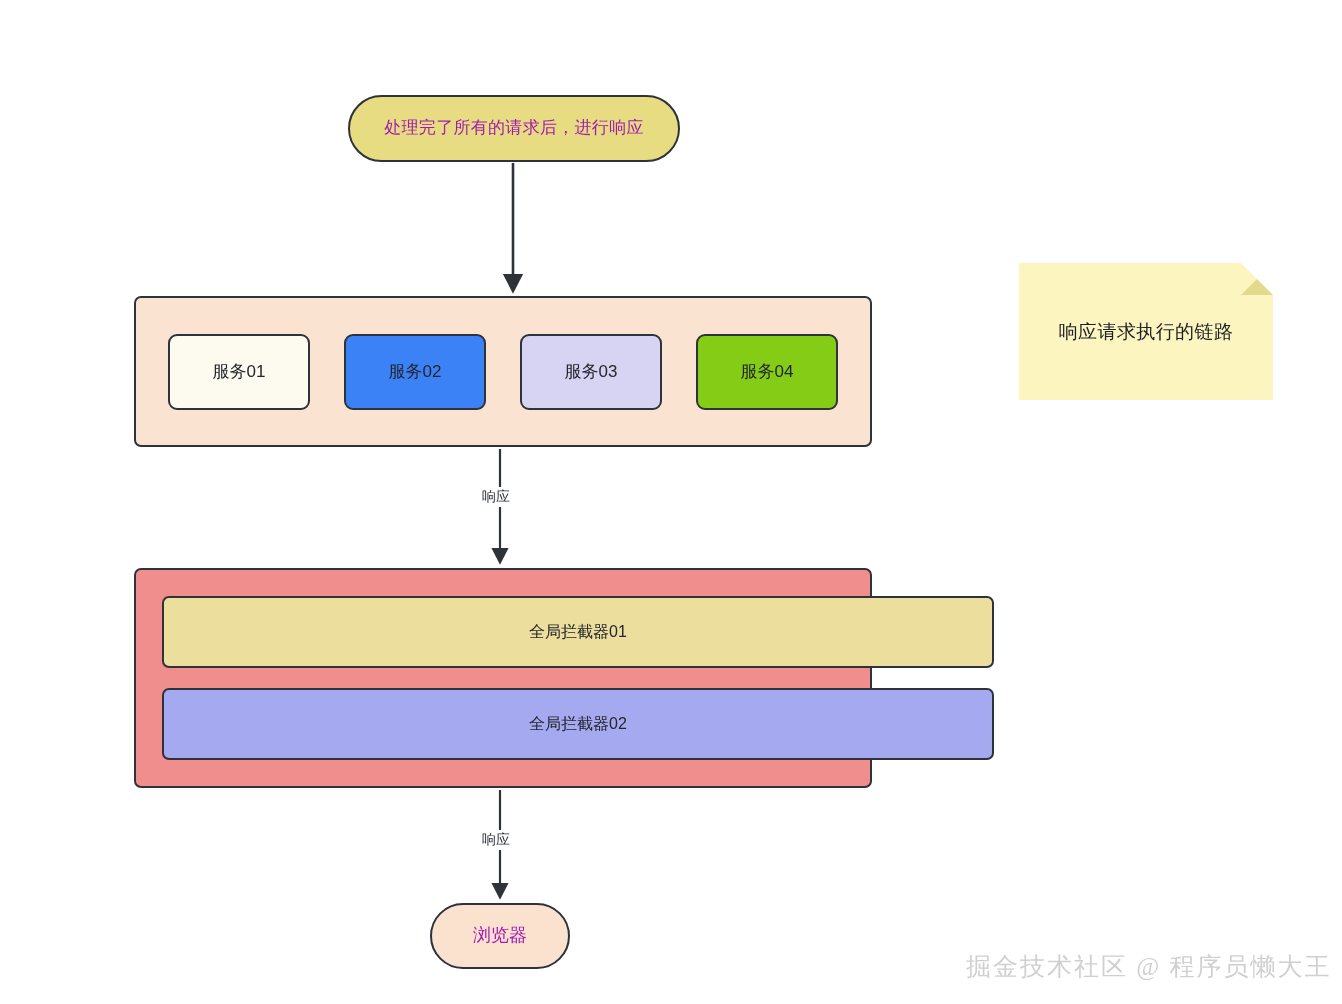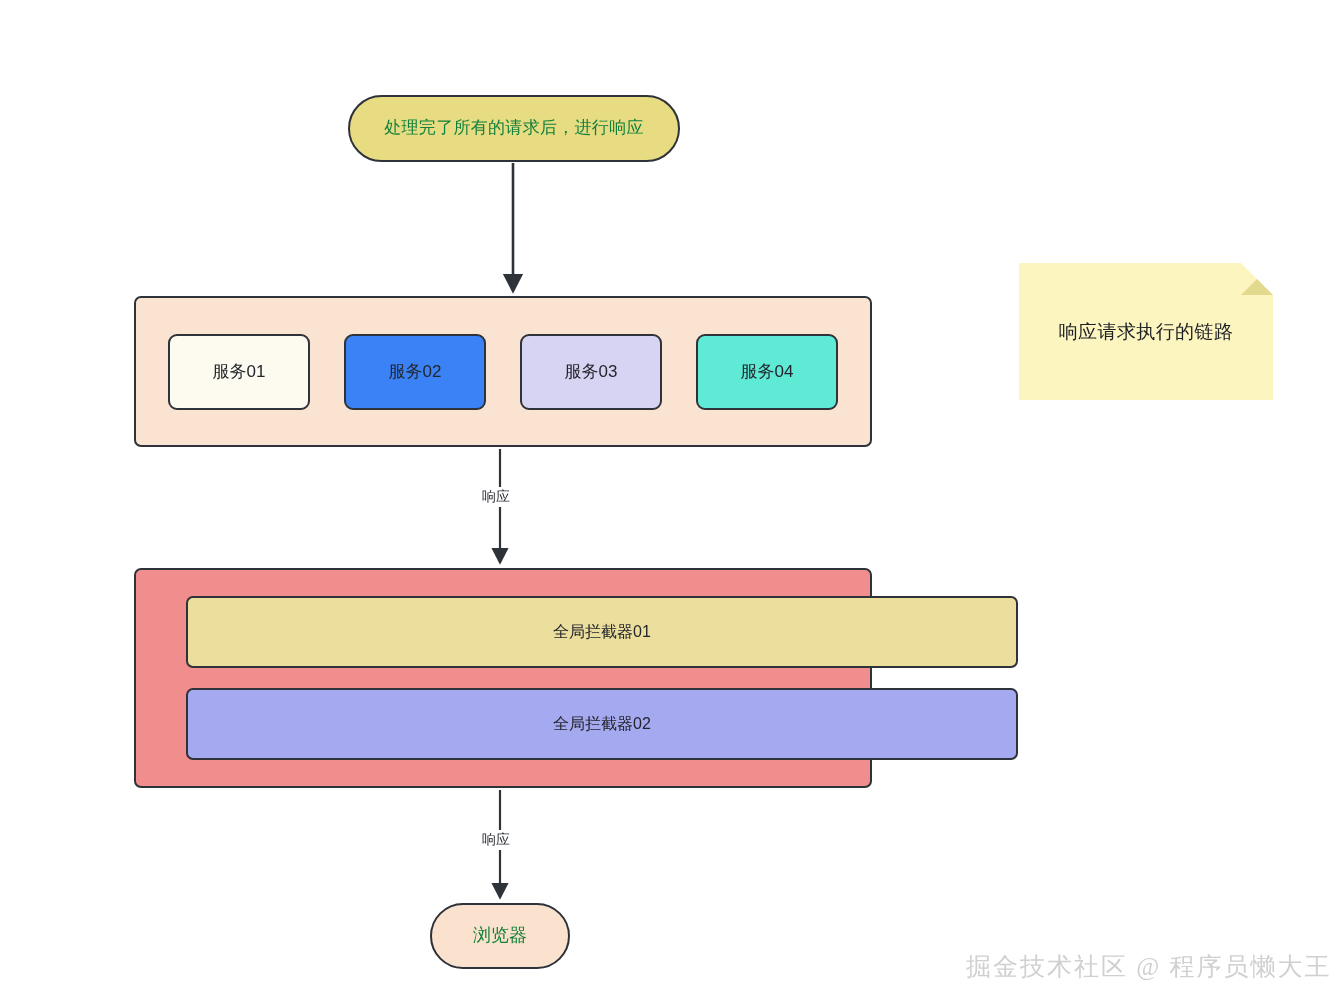--- a/index.html
+++ b/index.html
@@ -25,21 +25,21 @@
   }
 
   .node {
     position: absolute;
     box-sizing: border-box;
     display: flex;
     align-items: center;
     justify-content: center;
     text-align: center;
     line-height: 1.3;
-    color: #15803d;
+    color: #a21caf;
   }
 
   
   #start-node {
     left: 348px;
     top: 95px;
     width: 332px;
     height: 67px;
     background: #e7dc82;
     border: 2.5px solid #2e3239;
@@ -98,21 +98,20 @@
     position: absolute;
     left: 134px;
     top: 568px;
     width: 888px;
     height: 220px;
     box-sizing: border-box;
     padding: 28px 28px;
     display: flex;
     flex-direction: column;
     justify-content: space-between;
-    margin-left: 24px;
   }
   .interceptor-bar {
     height: 72px;
     box-sizing: border-box;
     display: flex;
     align-items: center;
     justify-content: center;
     border: 2.5px solid #2e3239;
     border-radius: 7px;
     font-size: 16px;
@@ -222,21 +221,21 @@
 <div id="services-row">
   <div class="service-box" style="background:#fdfaef">
     <span>服务01</span>
   </div>
   <div class="service-box" style="background:#3b82f6">
     <span>服务02</span>
   </div>
   <div class="service-box" style="background:#d6d4f2">
     <span>服务03</span>
   </div>
-  <div class="service-box" style="background:#5eead4">
+  <div class="service-box" style="background:#84cc16">
     <span>服务04</span>
   </div>
 </div>
 
 <div class="node" id="interceptor-container"></div>
 <div id="interceptor-stack">
   <div class="interceptor-bar" style="background:#ecdf9e">
     <span>全局拦截器01</span>
   </div>
   <div class="interceptor-bar" style="background:#a5a9f0">

